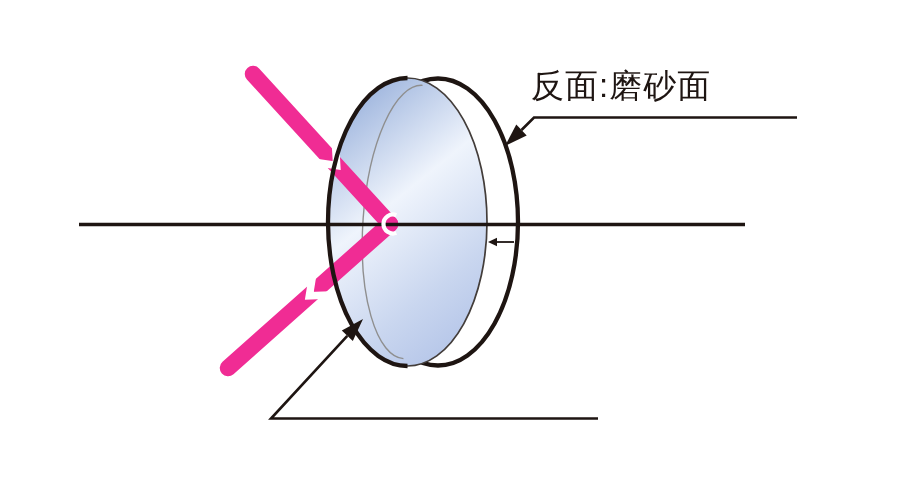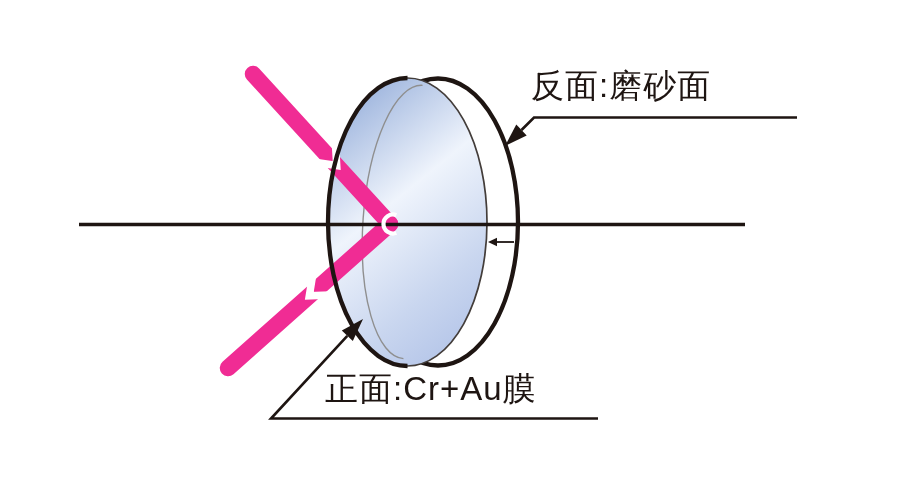--- a/index.html
+++ b/index.html
@@ -75,14 +75,13 @@
     <path d="M 797 117.5 L 534 117.5 L 521.5 130" fill="none" stroke="#1e1512" stroke-width="2.6"></path>
     <path d="M 505 146 L 516.3 124.6 L 526.7 135.4 Z" fill="#1e1512"></path>
 
     <path d="M 598 418.5 L 271 418.5 L 347.3 335.8" fill="none" stroke="#1e1512" stroke-width="2.6"></path>
     <path d="M 363 319 L 341.8 330.6 L 352.8 340.9 Z" fill="#1e1512"></path>
   </svg>
 
   <div id="lbl-back1" class="diagram-label">反面:磨砂面</div>
 
 
-  <div id="lbl-front" class="diagram-label">正面:Cr+Au膜</div>
 </div>
 
 </body></html>

